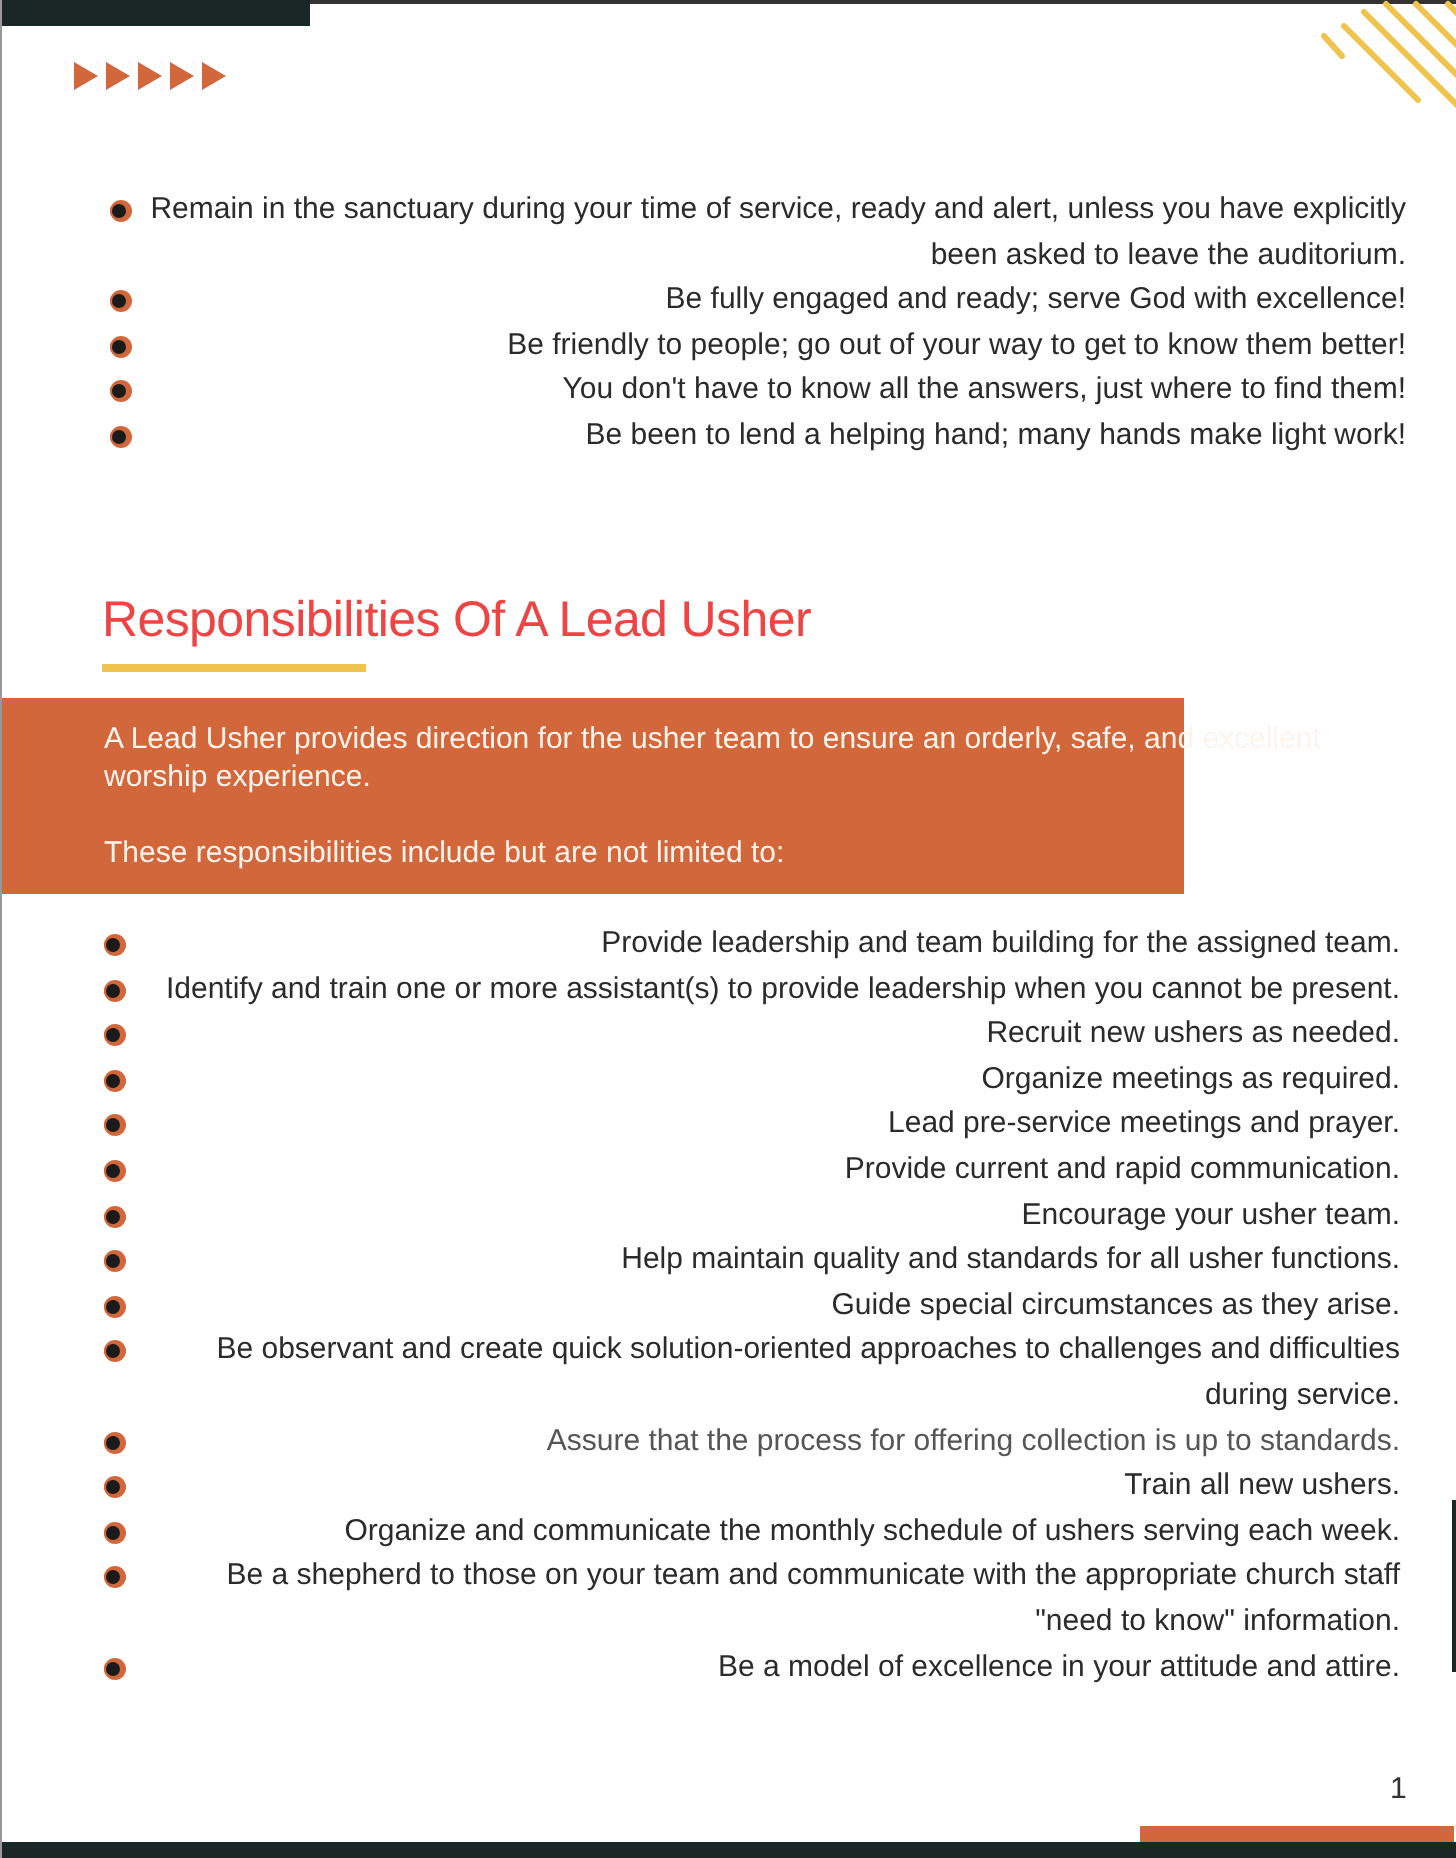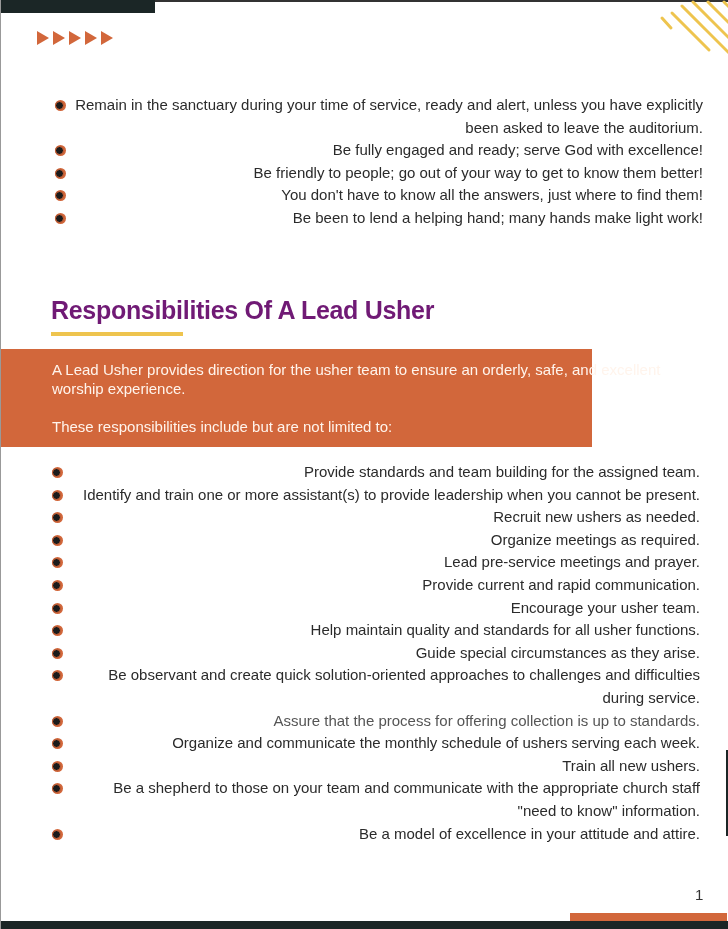--- a/index.html
+++ b/index.html
@@ -31,21 +31,21 @@
     position: absolute; left: 2px; top: 7px; width: 9px; height: 9px;
     border-radius: 50%; background: #1b1b1b;
     box-shadow: inset 3px 0 0 0 #1b1b1b, 1px 0 0 1px #d2673b;
     border: 1px solid #d2673b; box-sizing: border-box;
   }
   #list1 { left: 53px; top: 94px; width: 650px; }
   #list2 { left: 50px; top: 461px; width: 650px; }
 
   .heading {
     position: absolute; left: 51px; top: 296px;
-    font-size: 25px; font-weight: bold; color: #701a75; letter-spacing: -0.3px;
+    font-size: 25px; font-weight: normal; color: #ef4444; letter-spacing: -0.3px;
   }
   .heading-underline { position: absolute; left: 51px; top: 332px; width: 132px; height: 4px; background: #eec44e; }
 
   .banner {
     position: absolute; left: 0; top: 349px; width: 592px; height: 98px;
     background: #d2673b; color: #fff4ec;
     font-size: 15px; line-height: 19px;
   }
   .banner p { margin: 0; position: absolute; left: 52px; width: 620px; }
   .banner .p1 { top: 11px; }
@@ -89,33 +89,33 @@
 
 <div class="heading">Responsibilities Of A Lead Usher</div>
 <div class="heading-underline"></div>
 
 <div class="banner">
   <p class="p1">A Lead Usher provides direction for the usher team to ensure an orderly, safe, and excellent worship experience.</p>
   <p class="p2">These responsibilities include but are not limited to:</p>
 </div>
 
 <ul class="bullets" id="list2">
-    <li><span class="bullet"></span><span>Provide standards and team building for the assigned team.</span></li>
+    <li><span class="bullet"></span><span>Provide leadership and team building for the assigned team.</span></li>
     <li><span class="bullet"></span><span>Identify and train one or more assistant(s) to provide leadership when you cannot be present.</span></li>
     <li><span class="bullet"></span><span>Recruit new ushers as needed.</span></li>
     <li><span class="bullet"></span><span>Organize meetings as required.</span></li>
     <li><span class="bullet"></span><span>Lead pre-service meetings and prayer.</span></li>
     <li><span class="bullet"></span><span>Provide current and rapid communication.</span></li>
     <li><span class="bullet"></span><span>Encourage your usher team.</span></li>
     <li><span class="bullet"></span><span>Help maintain quality and standards for all usher functions.</span></li>
     <li><span class="bullet"></span><span>Guide special circumstances as they arise.</span></li>
     <li><span class="bullet"></span><span>Be observant and create quick solution-oriented approaches to challenges and difficulties during service.</span></li>
     <li class="light"><span class="bullet"></span><span>Assure that the process for offering collection is up to standards.</span></li>
+    <li><span class="bullet"></span><span>Train all new ushers.</span></li>
     <li><span class="bullet"></span><span>Organize and communicate the monthly schedule of ushers serving each week.</span></li>
-    <li><span class="bullet"></span><span>Train all new ushers.</span></li>
     <li><span class="bullet"></span><span>Be a shepherd to those on your team and communicate with the appropriate church staff "need to know" information.</span></li>
     <li><span class="bullet"></span><span>Be a model of excellence in your attitude and attire.</span></li>
   </ul>
 
 <div class="right-mark"></div>
 <div class="page-number">1</div>
 <div class="bottom-accent"></div>
 <div class="bottom-bar"></div>
 <div class="frame-left"></div>
 

